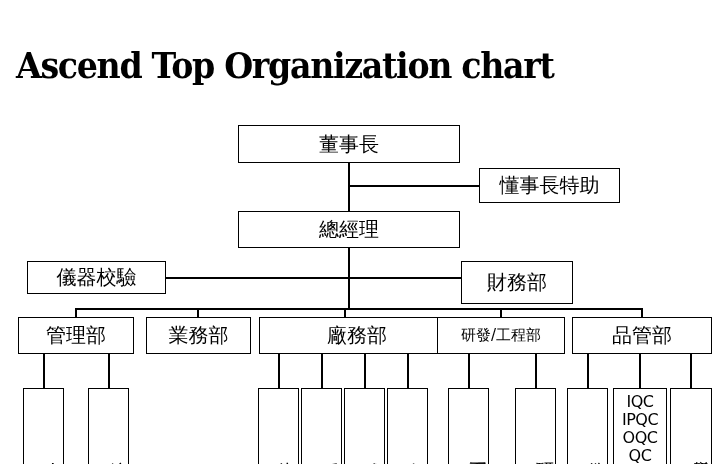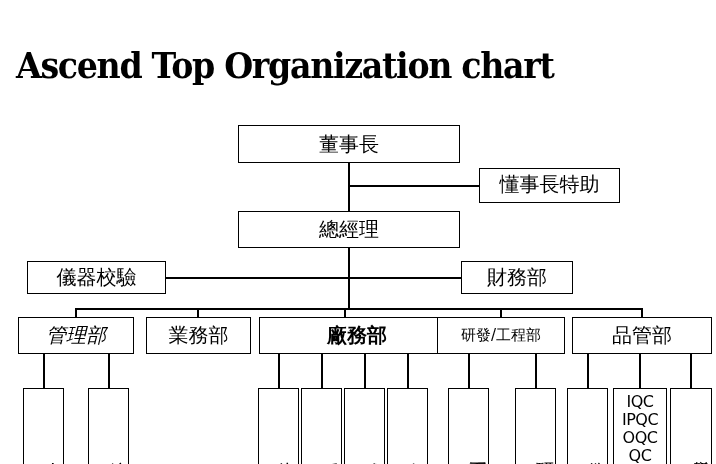--- a/index.html
+++ b/index.html
@@ -115,33 +115,33 @@
 
   <div class="line v" style="left:468px; top:315px; height:36px;"></div>
   <div class="line v" style="left:535px; top:315px; height:36px;"></div>
 
   <div class="line v" style="left:587px; top:315px; height:36px;"></div>
   <div class="line v" style="left:639px; top:315px; height:36px;"></div>
   <div class="line v" style="left:690px; top:315px; height:36px;"></div>
 
   <div class="node" style="left:238px; top:87px; width:222px; height:38px;">董事長</div>
 
-  <div class="node" style="left:479px; top:130px; width:141px; height:35px;font-family:Liberation Mono, monospace;">懂事長特助</div>
+  <div class="node" style="left:479px; top:130px; width:141px; height:35px;">懂事長特助</div>
 
   <div class="node" style="left:238px; top:173px; width:222px; height:37px;">總經理</div>
 
   <div class="node" style="left:27px; top:223px; width:139px; height:33px;">儀器校驗</div>
 
-  <div class="node" style="left:461px; top:223px; width:112px; height:33px;">財務部</div>
+  <div class="node" style="left:461px; top:223px; width:112px; height:43px;">財務部</div>
 
-  <div class="node" style="left:18px; top:279px; width:116px; height:37px;font-style:italic;">管理部</div>
+  <div class="node" style="left:18px; top:279px; width:116px; height:37px;">管理部</div>
 
   <div class="node" style="left:146px; top:279px; width:105px; height:37px;">業務部</div>
 
-  <div class="node" style="left:259px; top:279px; width:196px; height:37px;font-weight:bold;">廠務部</div>
+  <div class="node" style="left:259px; top:279px; width:196px; height:37px;">廠務部</div>
 
   <div class="node small" style="left:437px; top:279px; width:128px; height:37px;">研發/工程部</div>
 
   <div class="node" style="left:572px; top:279px; width:140px; height:37px;">品管部</div>
 
   <div class="node vert" style="left:23px; top:350px; width:41px; height:114px;">人事課</div>
 
   <div class="node vert" style="left:88px; top:350px; width:41px; height:114px;">總務課</div>
 
   <div class="node vert" style="left:258px; top:350px; width:41px; height:114px;">資料課</div>

